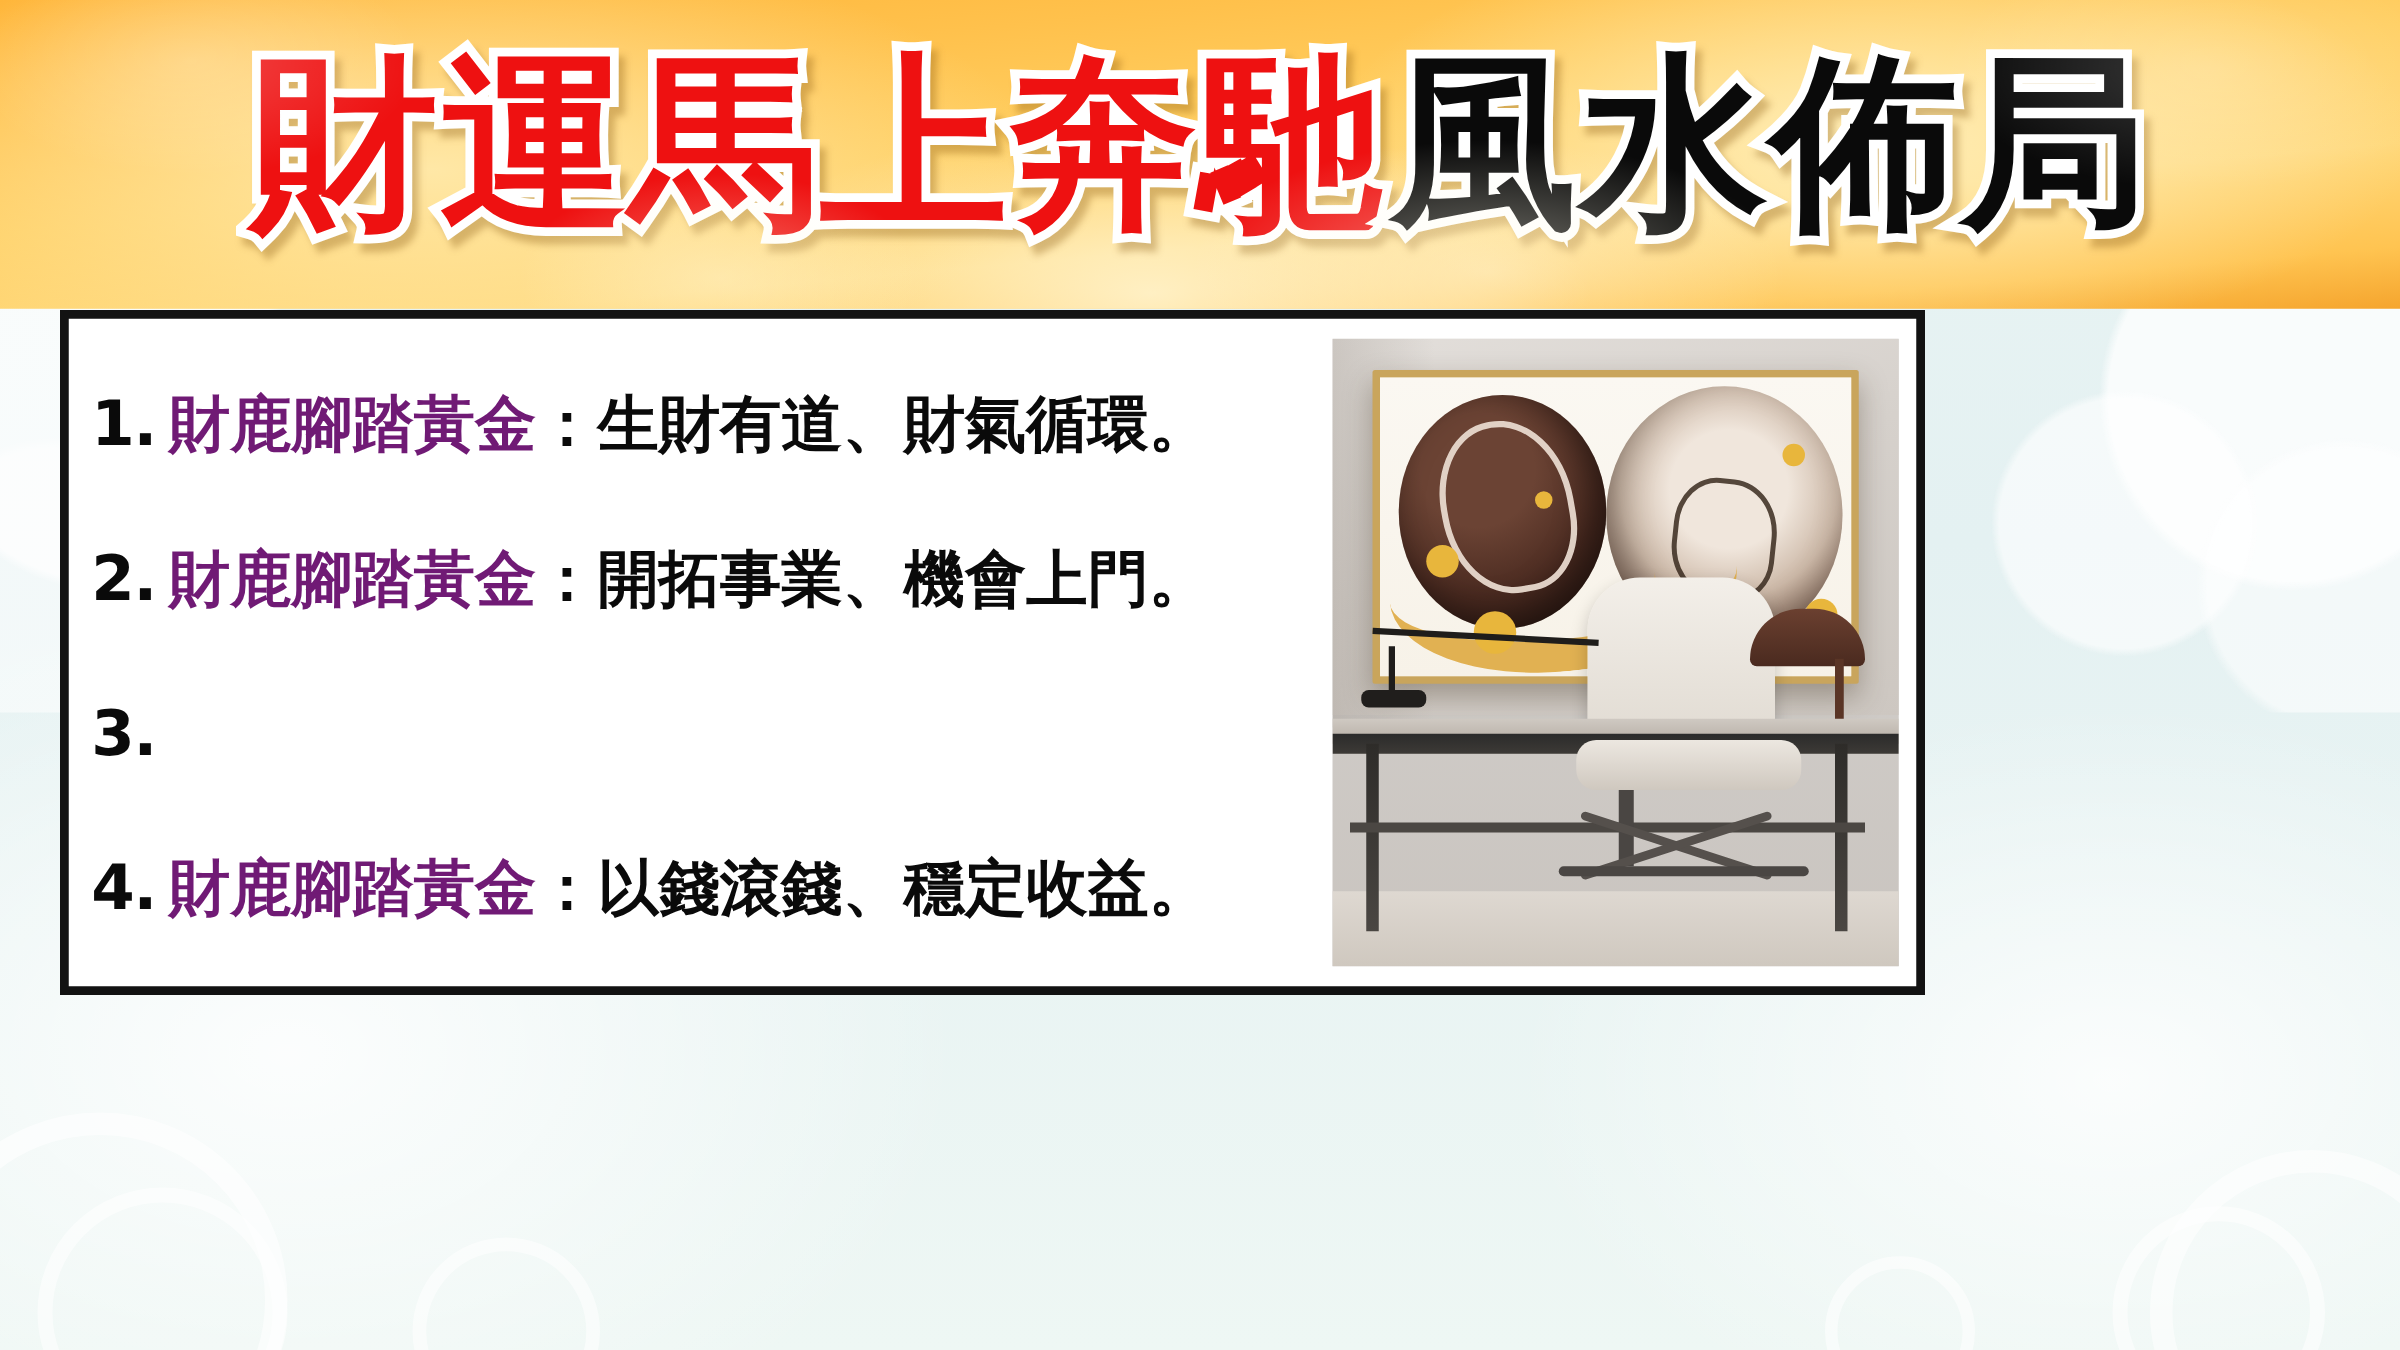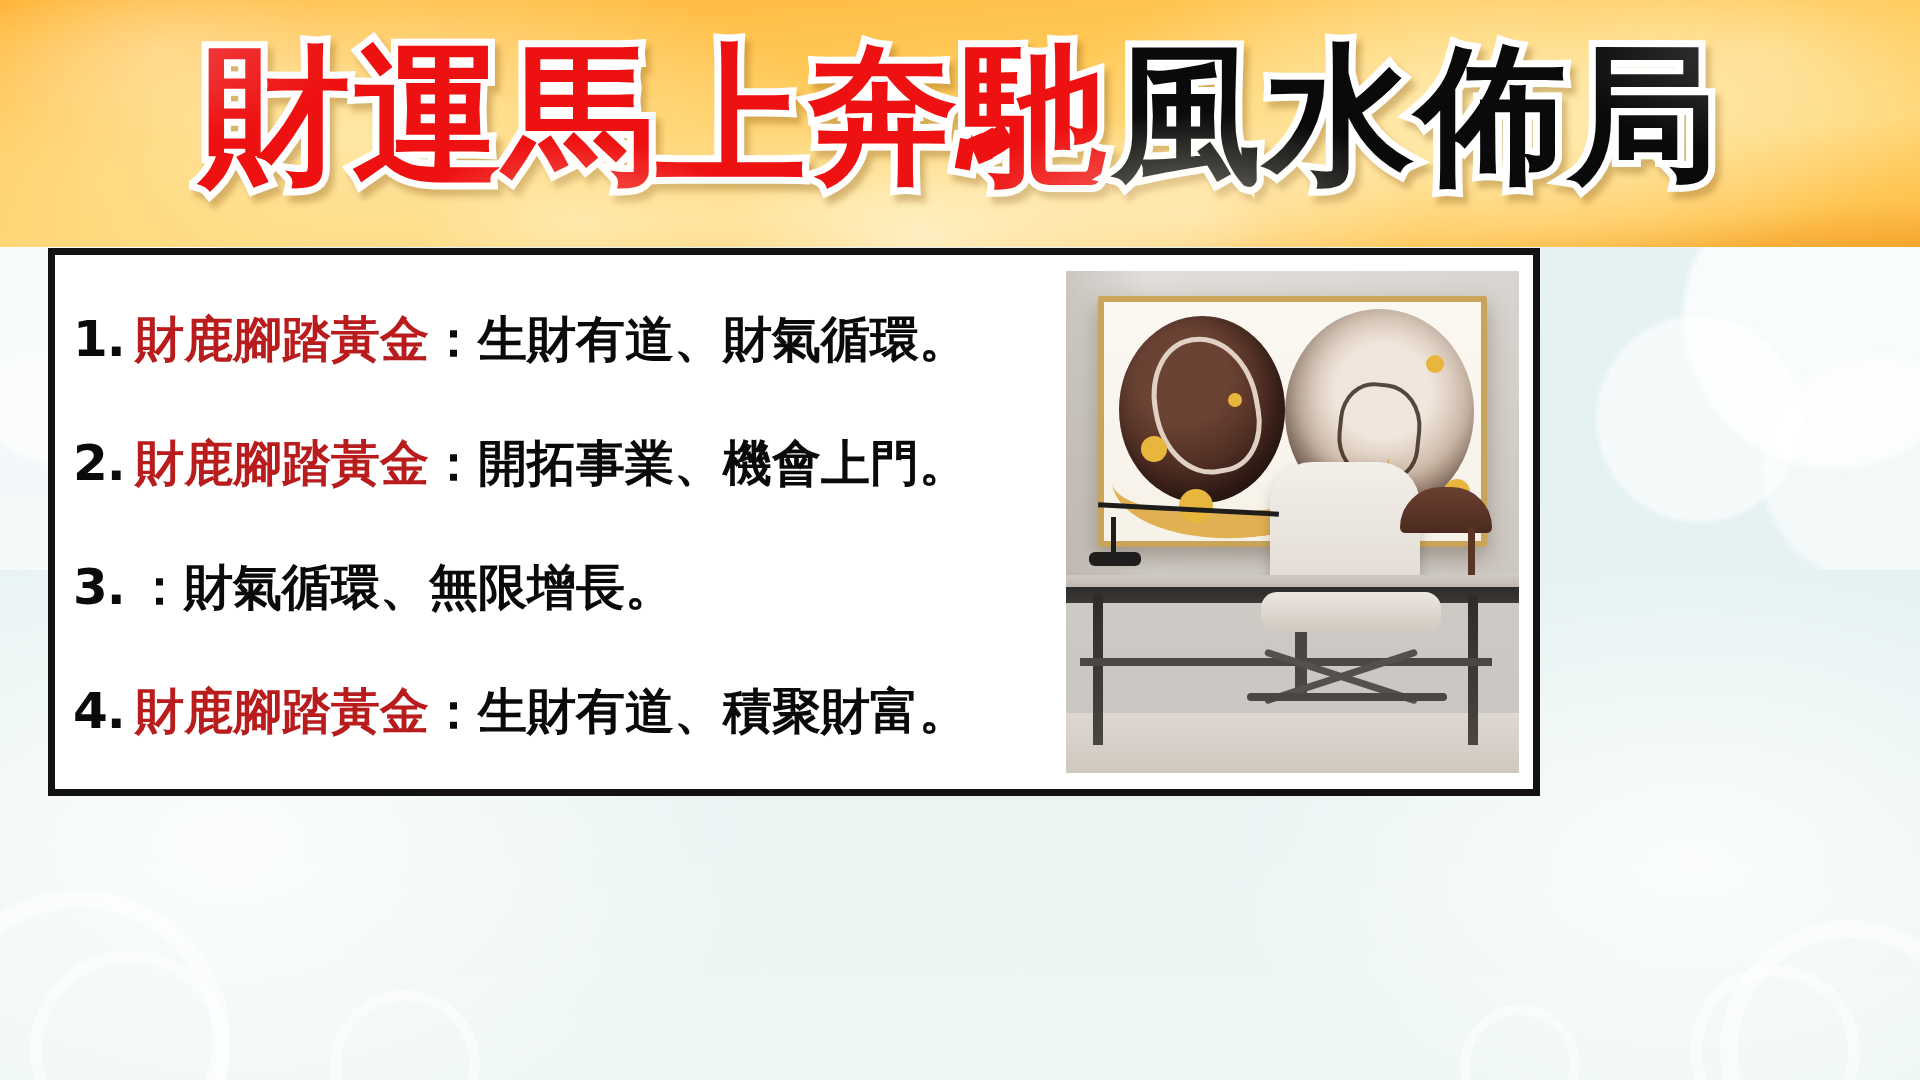--- a/index.html
+++ b/index.html
@@ -106,21 +106,21 @@
   }
   .num {
     color:#0a0a0a;
     font-size:50px;
     font-weight:900;
     margin-right:6px;
     min-width:56px;
     text-align:left;
     letter-spacing:-1px;
   }
-  .kw { color:#b91c1c; letter-spacing:0px;text-align:center; }
+  .kw { color:#701a75; letter-spacing:0px;text-align:center; }
   .desc { color:#0a0a0a; letter-spacing:0px; }
 
   
   .photo {
     flex:1 1 auto;
     margin-left:8px;
     position:relative;
     overflow:hidden;
     background:linear-gradient(180deg,#d8d4d0 0%, #cfcbc7 55%, #c9c4bf 100%);
   }
@@ -305,27 +305,26 @@
         </div>
 
         <div class="list-item">
           <span class="num">2.</span>
           <span class="kw">財鹿腳踏黃金</span>
           <span class="desc">：開拓事業、機會上門。</span>
         </div>
 
         <div class="list-item">
           <span class="num">3.</span>
-          <span class="desc">：財氣循環、無限增長。</span>
         </div>
 
         <div class="list-item">
           <span class="num">4.</span>
           <span class="kw">財鹿腳踏黃金</span>
-          <span class="desc">：生財有道、積聚財富。</span>
+          <span class="desc">：以錢滾錢、穩定收益。</span>
         </div>
 
       </div>
 
       <div class="photo" title="書房牆上掛著金色邊框的駿馬與鹿抽象畫，下方為辦公桌、檯燈與白色辦公椅">
         <div class="wall"></div>
         <div class="wall-shadow"></div>
 
         <div class="frame">
           <div class="art">

